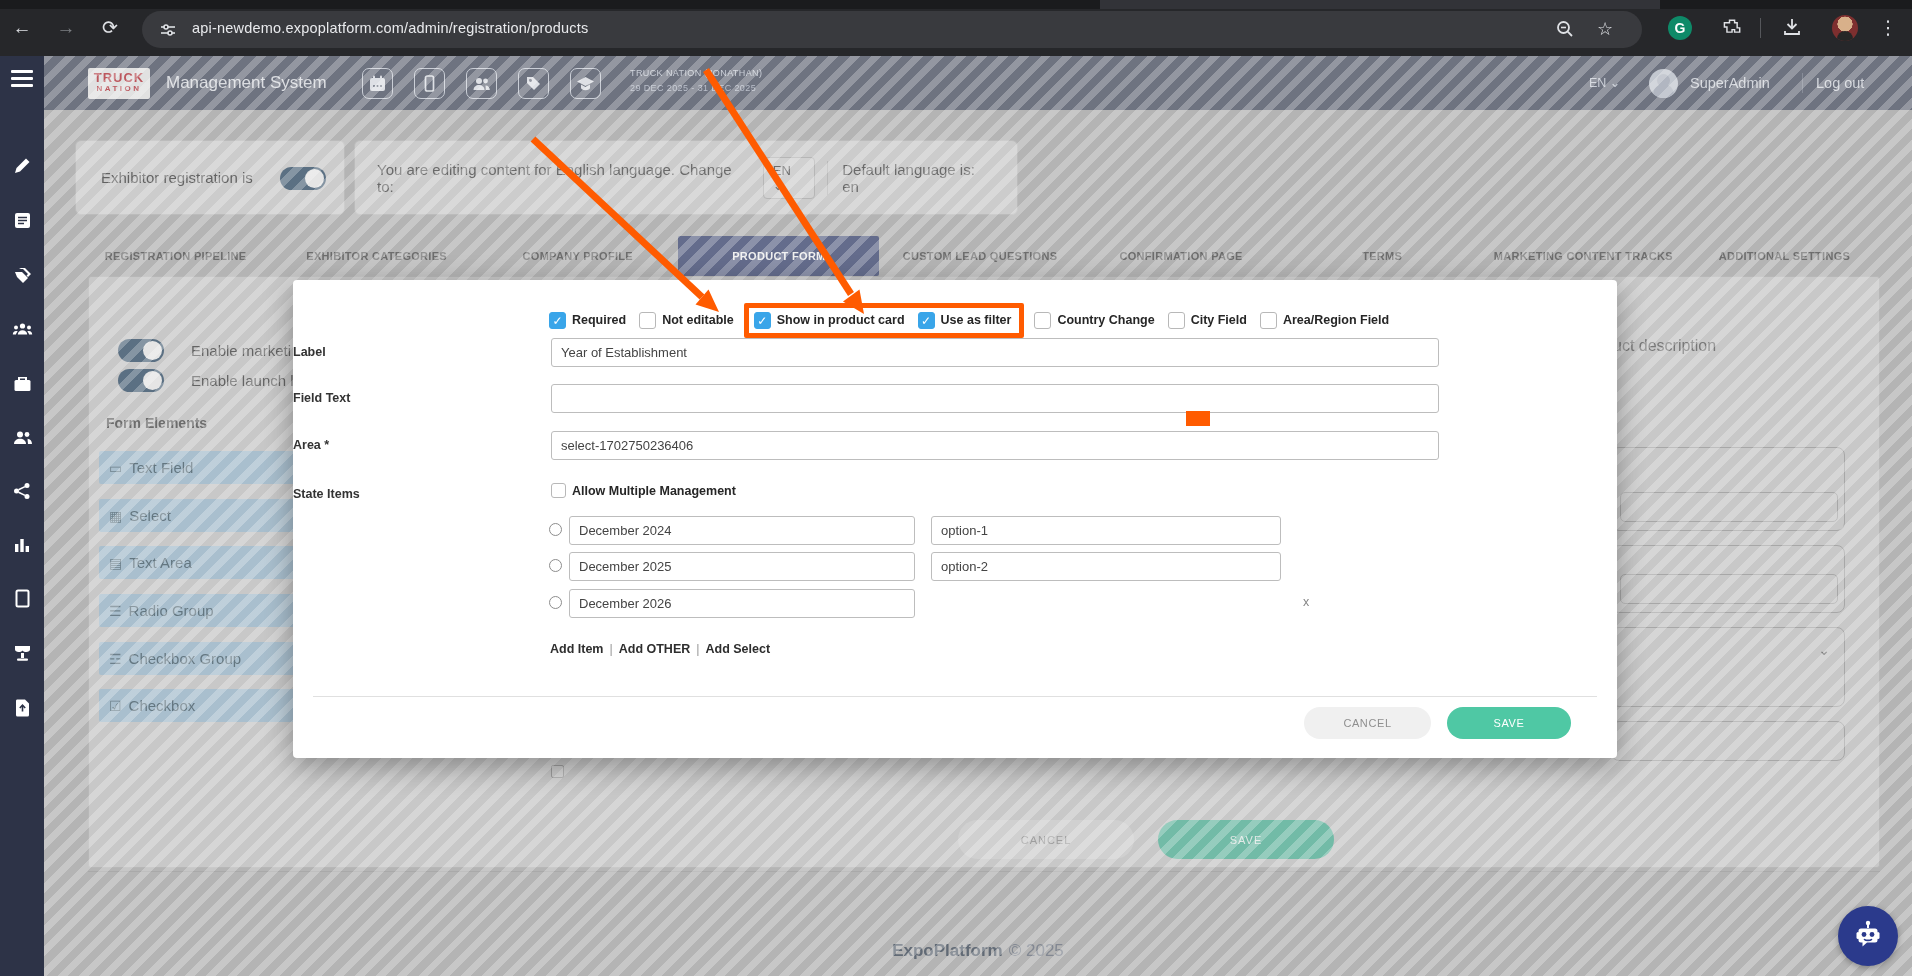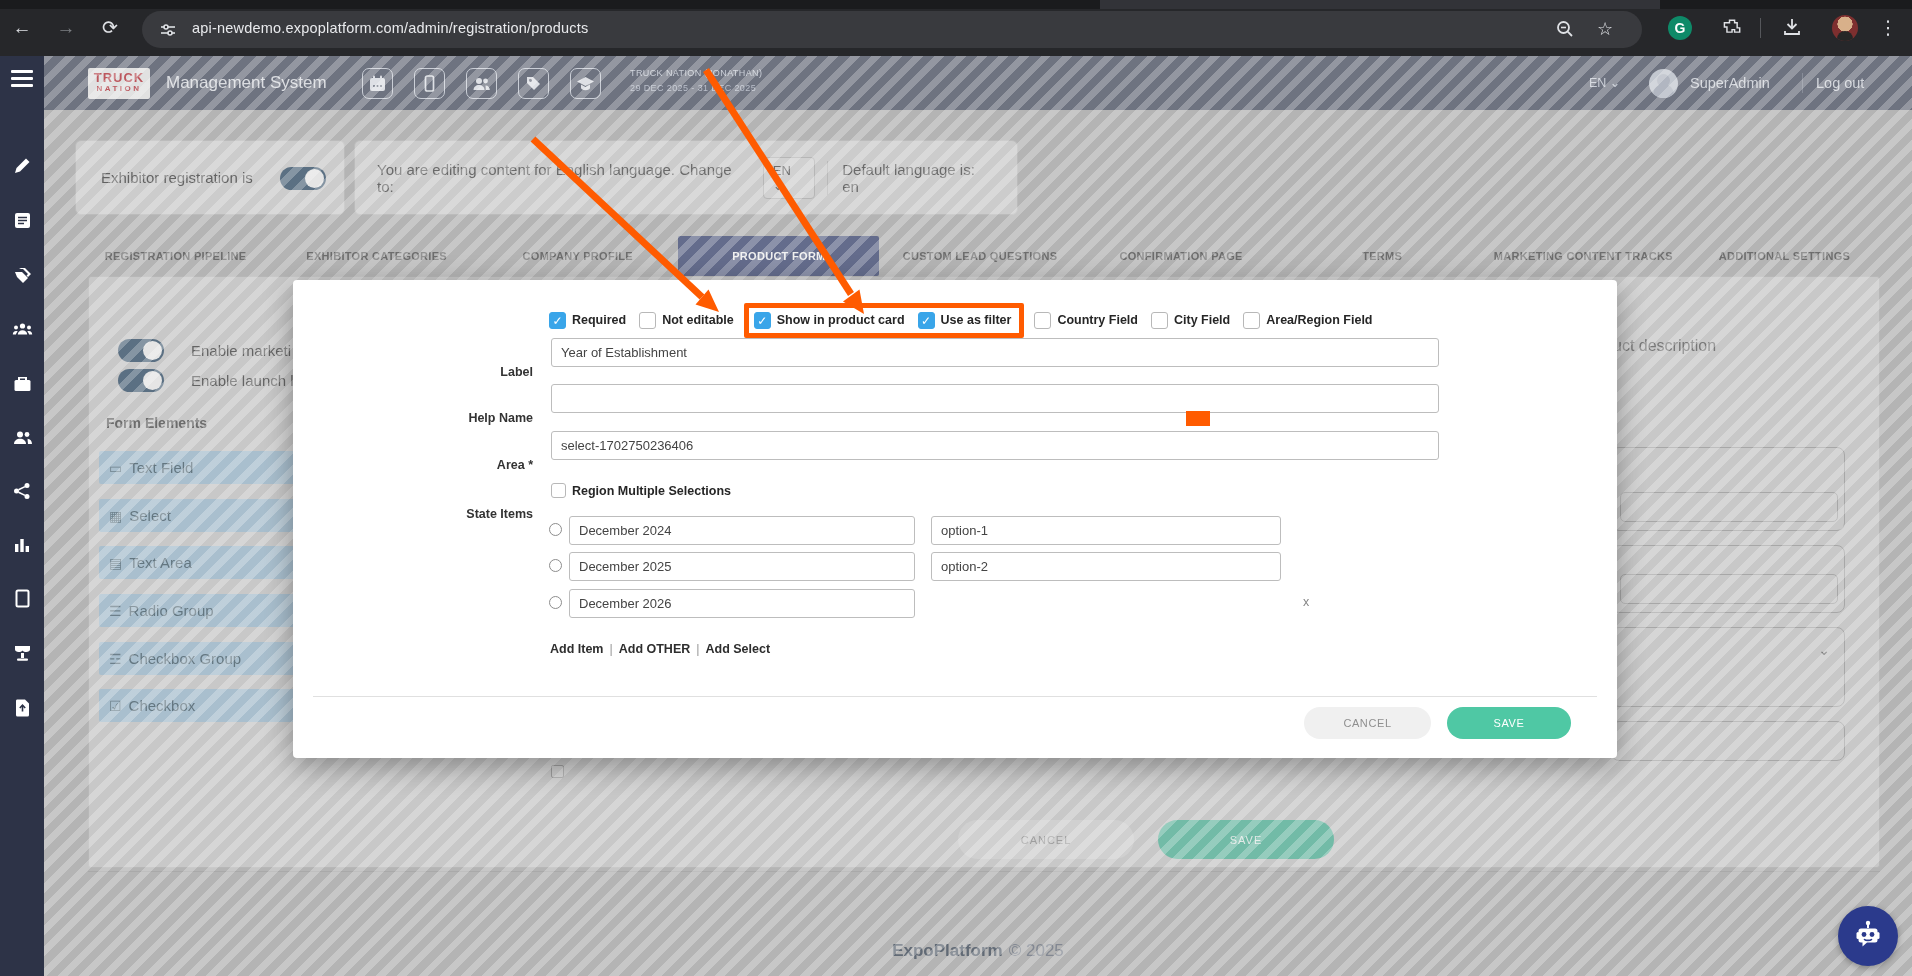--- a/index.html
+++ b/index.html
@@ -87,21 +87,21 @@
   
   .modal { position:absolute; left:293px; top:280px; width:1324px; height:478px; background:#fff; border-radius:4px;
     box-shadow:0 8px 30px rgba(0,0,0,.35); z-index:20; }
   .cb-row { position:absolute; left:256px; top:18px; height:44px; display:flex; align-items:center; gap:13px; }
   .cbi { display:flex; align-items:center; }
   .cb { width:17px; height:17px; border:1px solid #b8b8b8; border-radius:3px; background:#fff; position:relative; flex:none; }
   .cb.checked { background:#39a5e9; border-color:#39a5e9; }
   .cb.checked:after { content:"✓"; position:absolute; left:0; top:0; width:100%; height:100%; color:#fff; font-size:12px; line-height:17px; text-align:center; }
   .cbl { font-size:12.5px; font-weight:600; color:#262626; margin-left:6px; white-space:nowrap; }
   .hl { display:flex; align-items:center; gap:13px; border:5px solid #ff5b00; border-radius:2px; padding:4px 8px 4px 5px; margin:0 -3px; }
-  .flabel { position:absolute; left:0; width:240px; text-align:right; font-size:12.5px; font-weight:bold; color:#333;margin-top:20px; }
+  .flabel { position:absolute; left:0; width:240px; text-align:left; font-size:12.5px; font-weight:bold; color:#333; }
   .fin { position:absolute; left:258px; width:888px; height:29px; border:1px solid #bdbdbd; border-radius:3px; font-size:13px; color:#444; padding:0 9px; font-family:"Liberation Sans",sans-serif; outline:none; background:#fff; }
   .multi { position:absolute; left:258px; top:203px; display:flex; align-items:center; }
   .cb.sm { width:15px; height:15px; }
   .radio { position:absolute; left:256px; width:13px; height:13px; border:1px solid #8d8d8d; border-radius:50%; background:#fff; }
   .iin { position:absolute; height:29px; border:1px solid #bdbdbd; border-radius:3px; font-size:13px; color:#444; padding:0 9px; font-family:"Liberation Sans",sans-serif; outline:none; background:#fff; }
   .iname { left:276px; width:346px; }
   .ival { left:638px; width:350px; }
   .rmx { position:absolute; left:1010px; top:315px; font-size:12.5px; color:#868686; }
   .addlinks { position:absolute; left:257px; top:362px; font-size:12.5px; font-weight:bold; color:#2e2e2e; }
   .addlinks .sep { color:#9a9a9a; font-weight:normal; margin:0 6px; }
@@ -426,43 +426,43 @@
             <span class="cb checked"></span>
             <span class="cbl">Show in product card</span>
           </span>
         <span class="cbi">
             <span class="cb checked"></span>
             <span class="cbl">Use as filter</span>
           </span>
       </span>
       <span class="cbi">
           <span class="cb"></span>
-          <span class="cbl">Country Field</span>
+          <span class="cbl">Country Change</span>
         </span>
       <span class="cbi">
           <span class="cb"></span>
           <span class="cbl">City Field</span>
         </span>
       <span class="cbi">
           <span class="cb"></span>
           <span class="cbl">Area/Region Field</span>
         </span>
     </div>
 
     <div class="flabel" style="top:65px">Label</div>
     <input class="fin" style="top: 58px;" value="Year of Establishment">
-    <div class="flabel" style="top:111px">Help Name</div>
+    <div class="flabel" style="top:111px">Field Text</div>
     <input class="fin" style="top: 104px;" value="">
     <div class="flabel" style="top:158px">Area *</div>
     <input class="fin" style="top: 151px;" value="select-1702750236406">
 
     <div class="flabel" style="top:207px">State Items</div>
     <div class="multi">
       <span class="cb sm"></span>
-      <span class="cbl">Region Multiple Selections</span>
+      <span class="cbl">Allow Multiple Management</span>
     </div>
 
     <span class="radio" style="top:243px"></span>
     <input class="iin iname" style="top: 236px;" value="December 2024">
     <input class="iin ival" style="top: 236px;" value="option-1">
     <span class="radio" style="top:279px"></span>
     <input class="iin iname" style="top: 272px;" value="December 2025">
     <input class="iin ival" style="top: 272px;" value="option-2">
     <span class="radio" style="top:316px"></span>
     <input class="iin iname" style="top: 309px;" value="December 2026">

